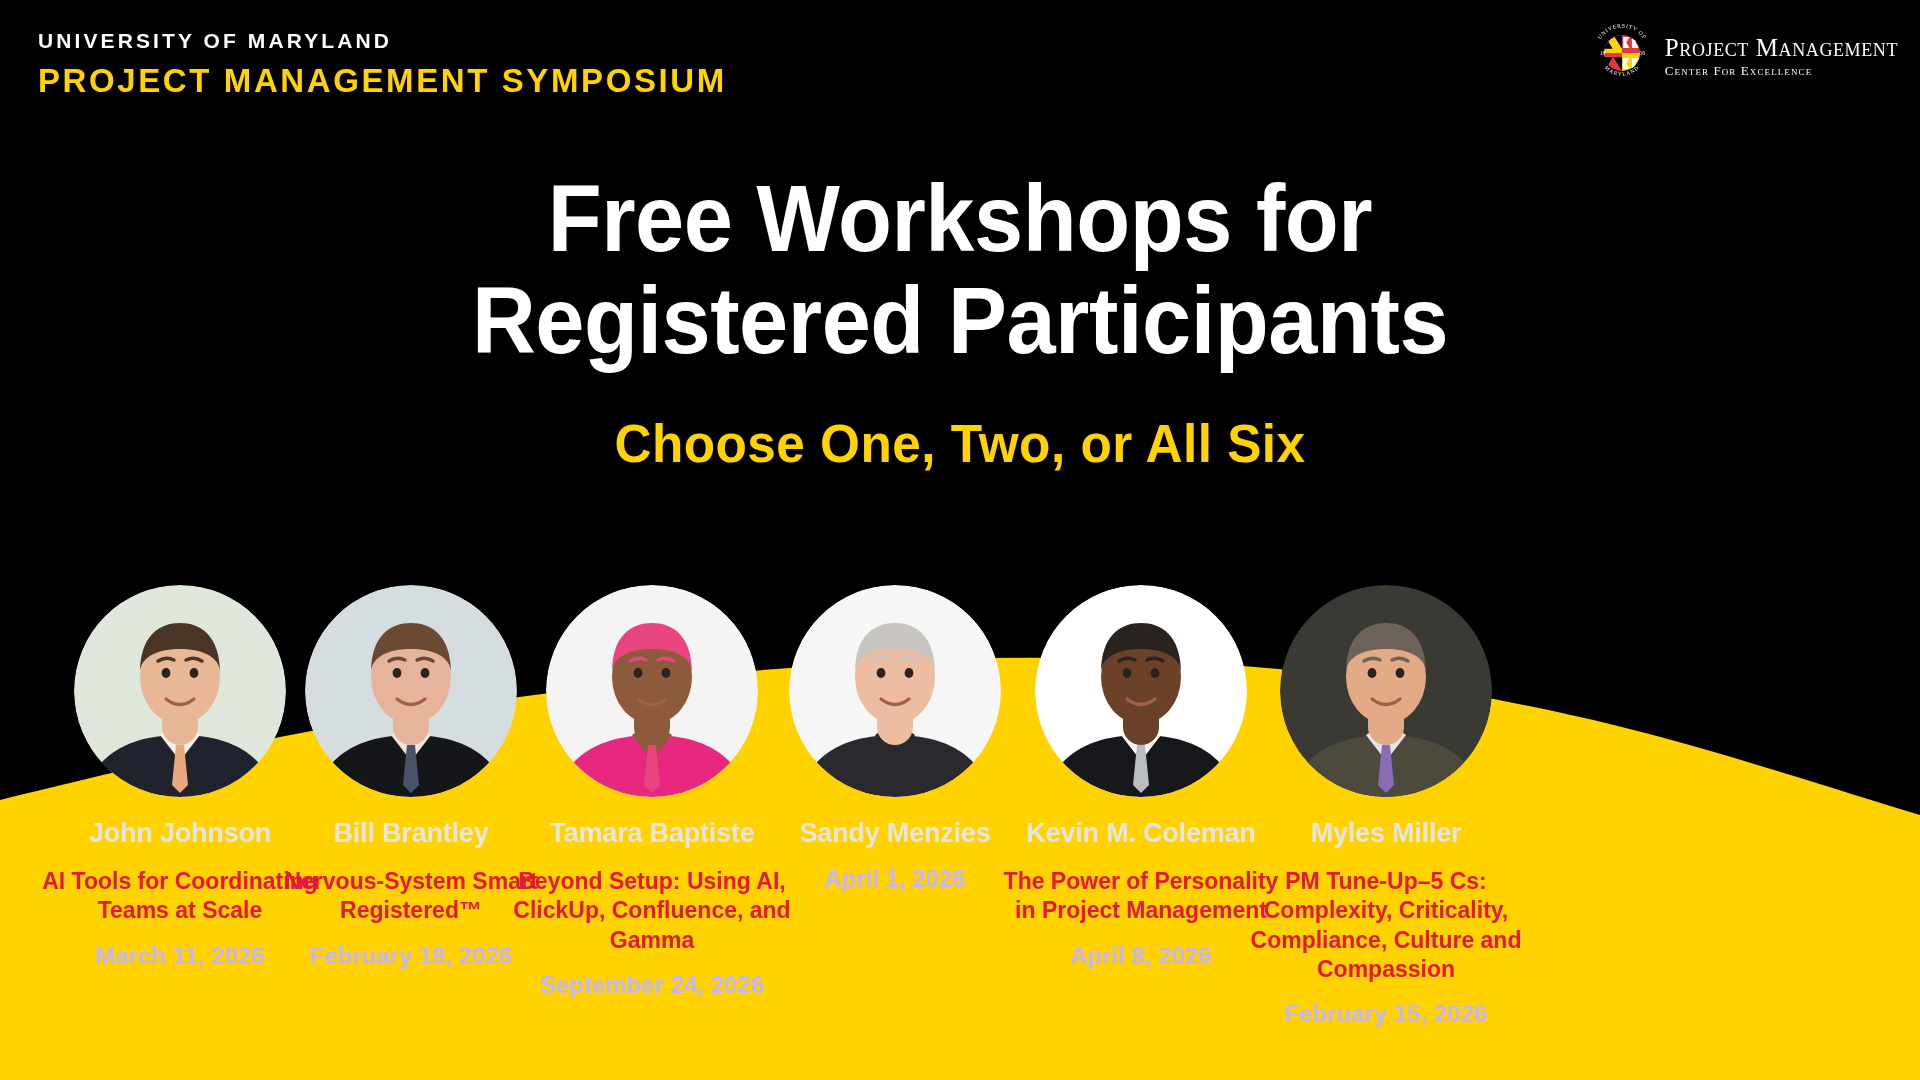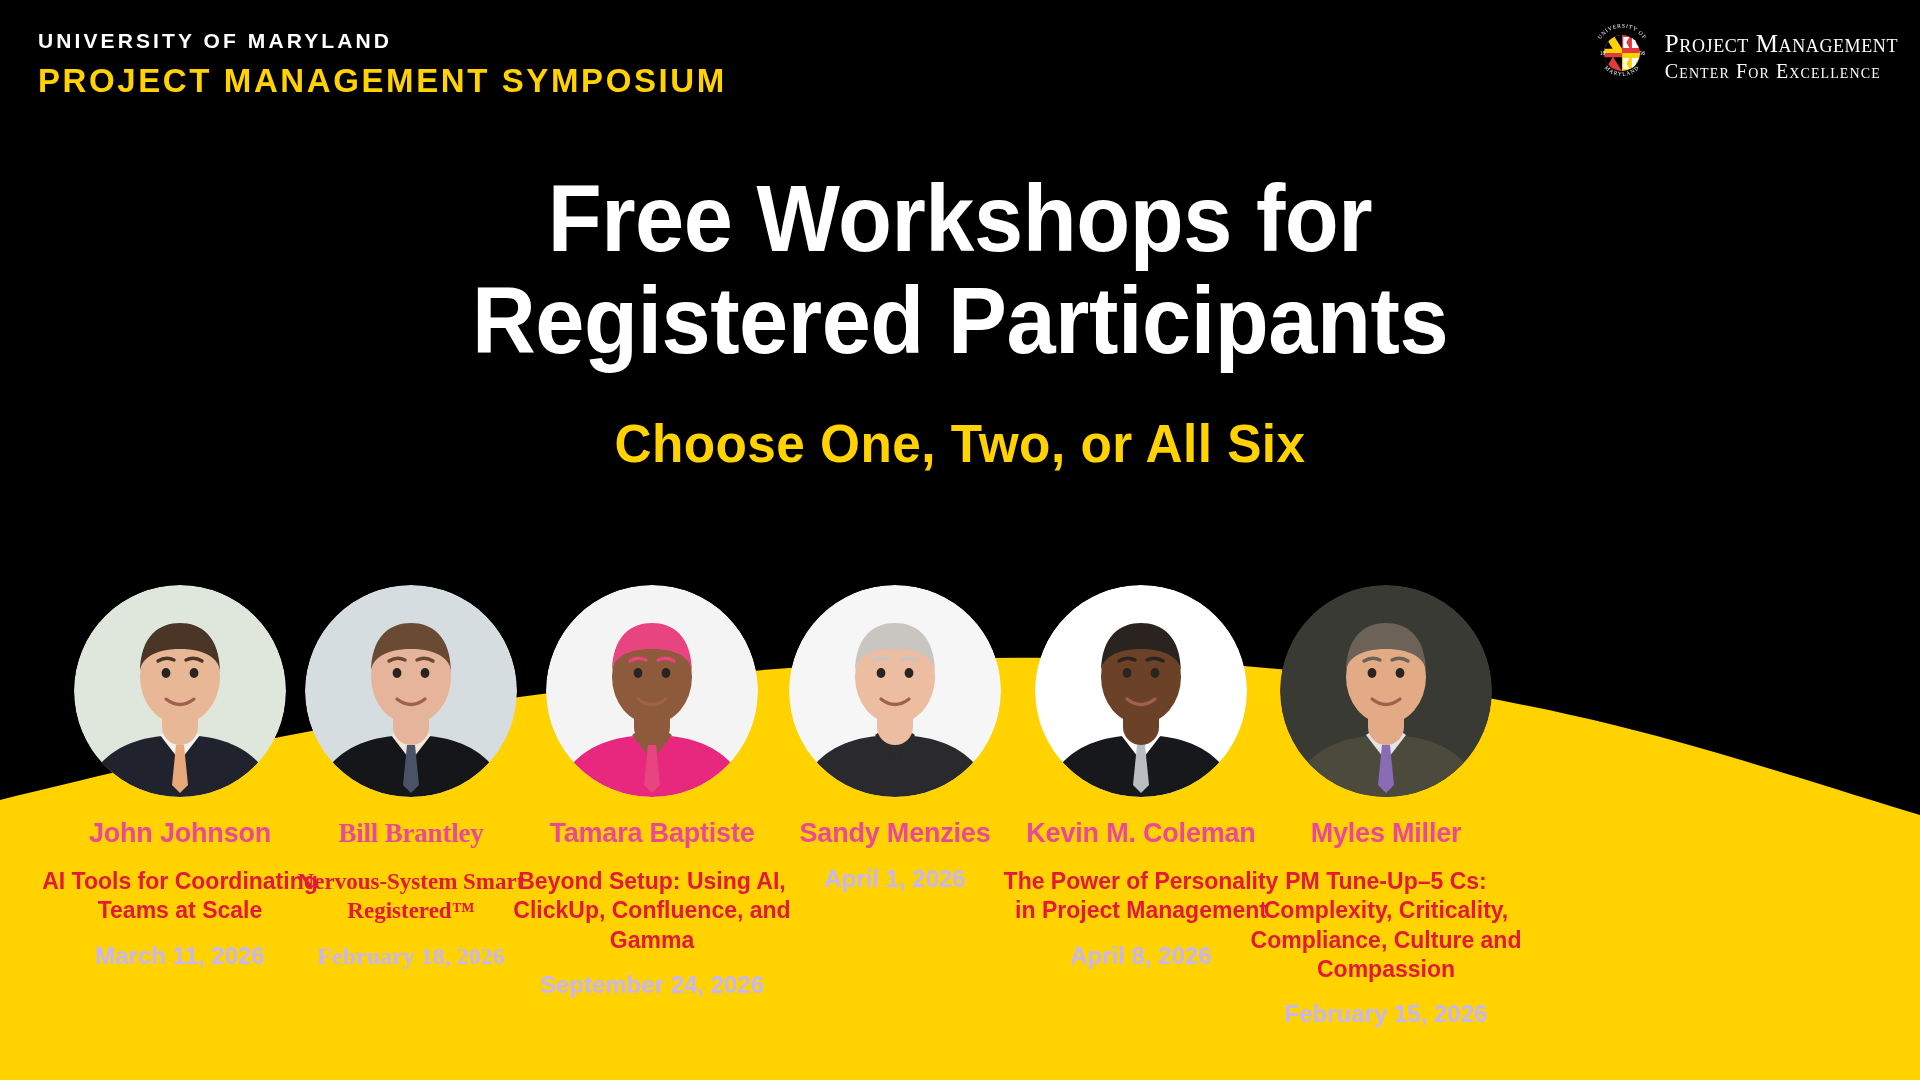--- a/index.html
+++ b/index.html
@@ -58,21 +58,21 @@
   #pmce-line1 {
     font-family:"Liberation Serif", serif;
     font-size:25px;
     letter-spacing:0.6px;
     line-height:1.05;
     font-variant:small-caps;
     text-transform:capitalize;
   }
   #pmce-line2 {
     font-family:"Liberation Serif", serif;
-    font-size:20px;
+    font-size:13px;
     letter-spacing:1.1px;
     line-height:1.15;
     font-variant:small-caps;
     text-transform:capitalize;
     margin-top:2px;
   }
 
   
   #hero { position:absolute; left:0; top:0; width:1920px; z-index:5; }
   #hero-title {
@@ -116,21 +116,21 @@
     width:212px; height:212px;
     border-radius:50%;
     margin:0 auto;
     overflow:hidden;
     position:relative;
   }
   .portrait svg { display:block; width:212px; height:212px; }
 
   .speaker-name {
     margin-top:22px;
-    color:#ec4899;
+    color:#e5e5e5;
     font-size:27px;
     font-weight:bold;
     line-height:1.1;
     letter-spacing:-0.2px;
   }
   .workshop-title {
     margin-top:18px;
     color:#E3183A;
     font-size:23px;
     font-weight:bold;
@@ -236,21 +236,21 @@
             <path d="M84,76 q8,-5 16,-1" stroke="#4a3526" stroke-width="3.4" fill="none" stroke-linecap="round"></path>
             <path d="M112,75 q8,-4 16,1" stroke="#4a3526" stroke-width="3.4" fill="none" stroke-linecap="round"></path>
             <path d="M92,114 q14,11 28,0" stroke="#a2604c" stroke-width="3.2" fill="none" stroke-linecap="round"></path>
           </g>
         </svg>
       </div>
       <div class="speaker-name">John Johnson</div>
       <div class="workshop-title">AI Tools for Coordinating Teams at Scale</div>
       <div class="workshop-date">March 11, 2026</div>
     </div>
-    <div class="speaker-card" style="left: 261px; font-family: Liberation Serif, serif;">
+    <div class="speaker-card" style="left: 261px;">
       <div class="portrait">
         <svg viewBox="0 0 212 212">
           <defs>
             <clipPath id="cp1">
               <circle cx="106" cy="106" r="106"></circle>
             </clipPath>
           </defs>
           <g clip-path="url(#cp1)">
             <rect width="212" height="212" fill="#d6dde0"></rect>
             <path d="M10,212 C20,168 58,150 106,150 C154,150 192,168 202,212 Z" fill="#15161a"></path>

